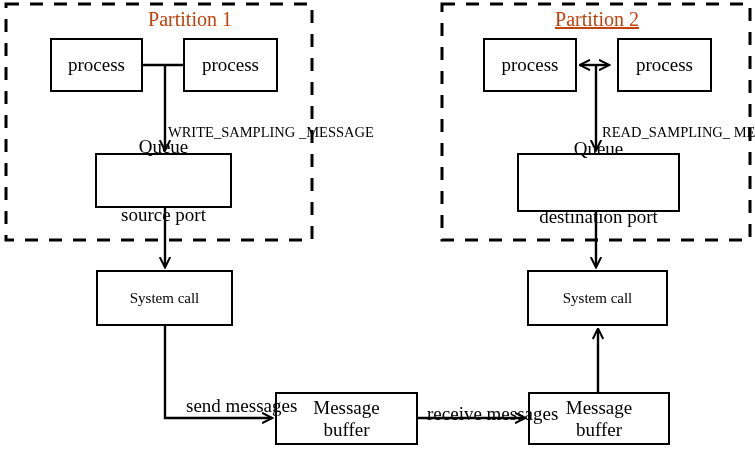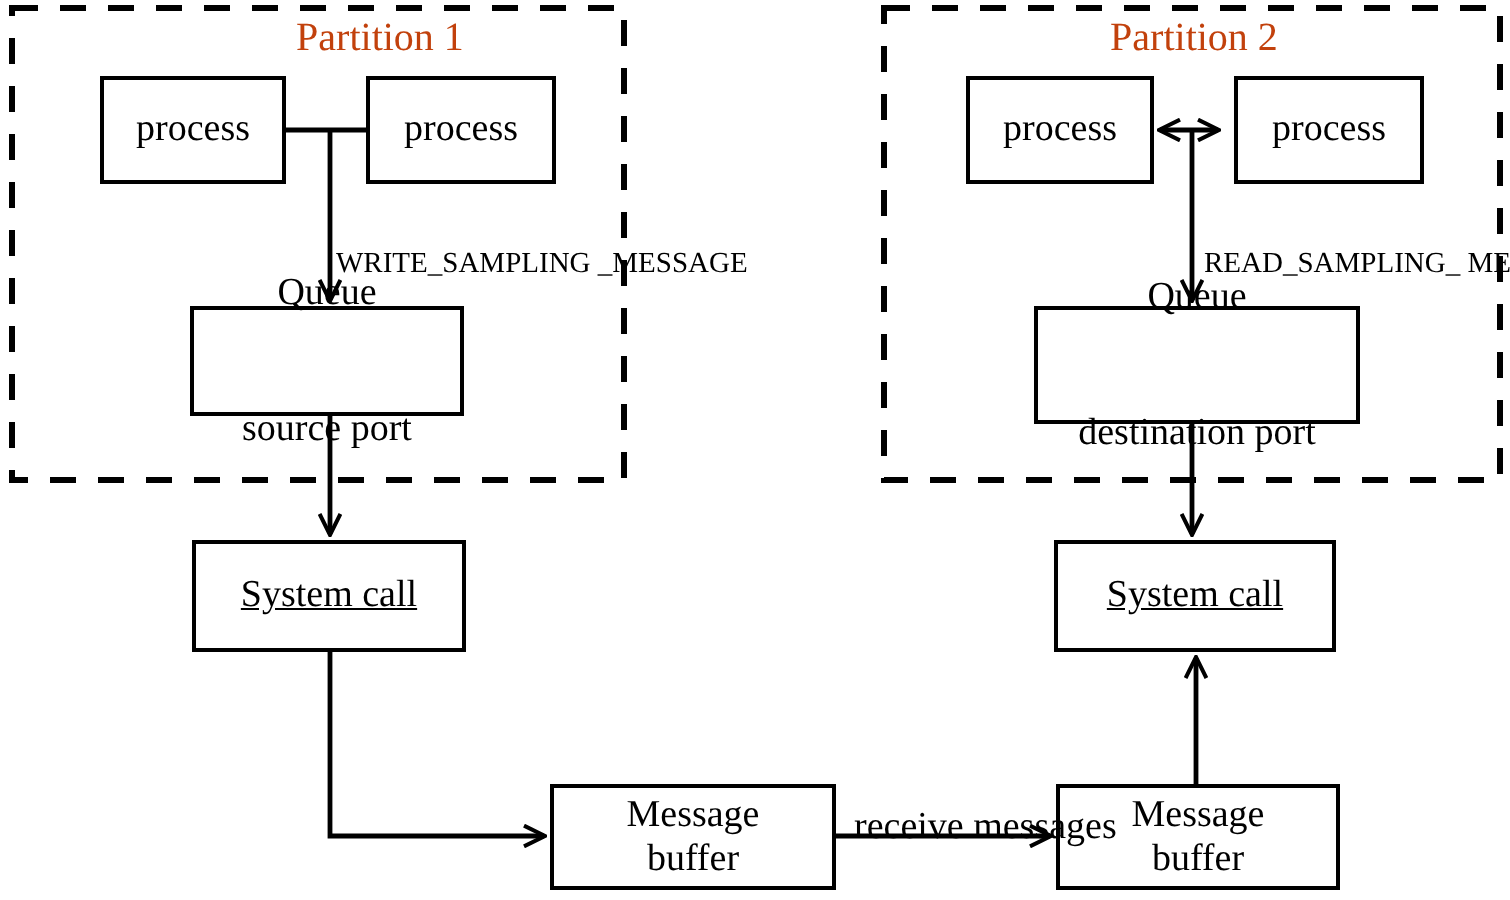--- a/index.html
+++ b/index.html
@@ -32,21 +32,21 @@
     align-items: center;
     justify-content: center;
     text-align: center;
     color: #000000;
     line-height: 1.12;
     z-index: 3;
   }
   .node .ln { display: block; white-space: nowrap; }
   .box-process { font-size: 19px; }
   .box-queue   { font-size: 19px; gap: 47px; }
-  .box-syscall { font-size: 19px; text-decoration: underline; }
+  .box-syscall { font-size: 15px; }
   .box-buffer  { font-size: 19px; }
 
   .partition-label {
     position: absolute;
     font-size: 20px;
     color: #c2410c;
     text-align: center;
     white-space: nowrap;
     z-index: 3;
   }
@@ -113,21 +113,21 @@
   <div class="edge-label svc-label" style="left:168px; top:100px; width:140px;">
     <span class="ln">WRITE_SAMPLING</span>
     <span class="ln">_MESSAGE</span>
   </div>
 
   <div class="node box-queue" style="left:95px; top:153px; width:137px; height:55px;">
     <span class="ln">Queue</span>
     <span class="ln">source port</span>
   </div>
 
-  <div class="partition-label" style="left:507px; top:8px; width:180px;">Partition 2</div>
+  <div class="partition-label" style="left:507px; top:8px; width:180px;text-decoration:underline;">Partition 2</div>
 
   <div class="node box-process" style="left:483px; top:38px; width:94px; height:54px;">
     <span class="ln">process</span>
   </div>
 
   <div class="node box-process" style="left:617px; top:38px; width:95px; height:54px;">
     <span class="ln">process</span>
   </div>
 
   <div class="edge-label svc-label" style="left:602px; top:100px; width:148px;">
@@ -141,20 +141,24 @@
   </div>
 
   <div class="node box-syscall" style="left:96px; top:270px; width:137px; height:56px;">
     <span class="ln">System call</span>
   </div>
 
   <div class="node box-syscall" style="left:527px; top:270px; width:141px; height:56px;">
     <span class="ln">System call</span>
   </div>
 
+  <div class="edge-label flow-label" style="left:186px; top:372px; width:105px;">
+    <span class="ln">send</span>
+    <span class="ln">messages</span>
+  </div>
 
   <div class="edge-label flow-label" style="left:427px; top:380px; width:110px;">
     <span class="ln">receive</span>
     <span class="ln">messages</span>
   </div>
 
   <div class="node box-buffer" style="left:275px; top:392px; width:143px; height:53px;">
     <span class="ln">Message</span>
     <span class="ln">buffer</span>
   </div>

